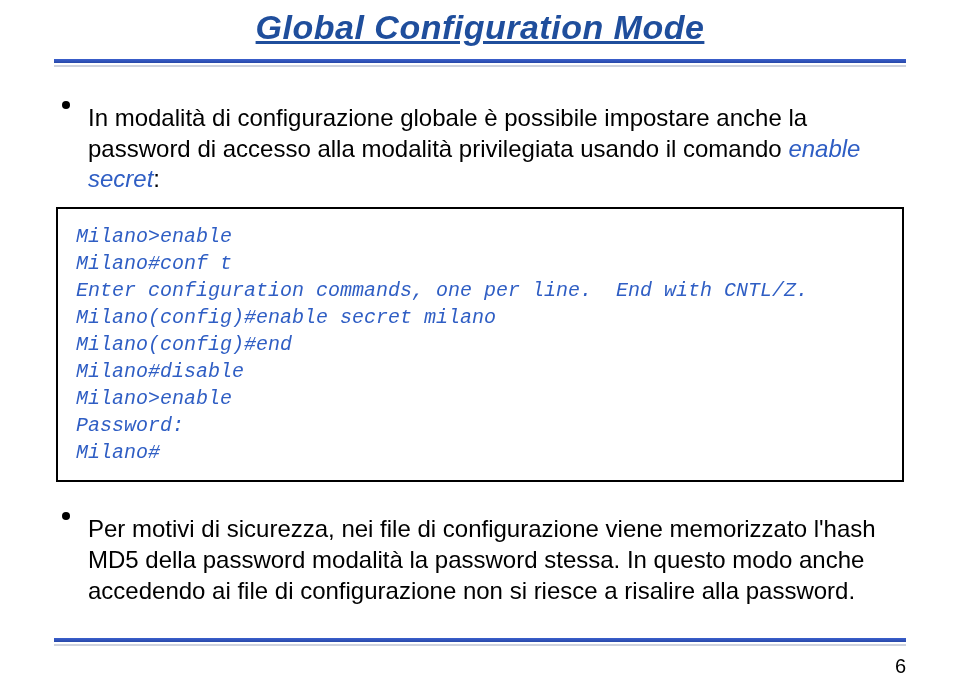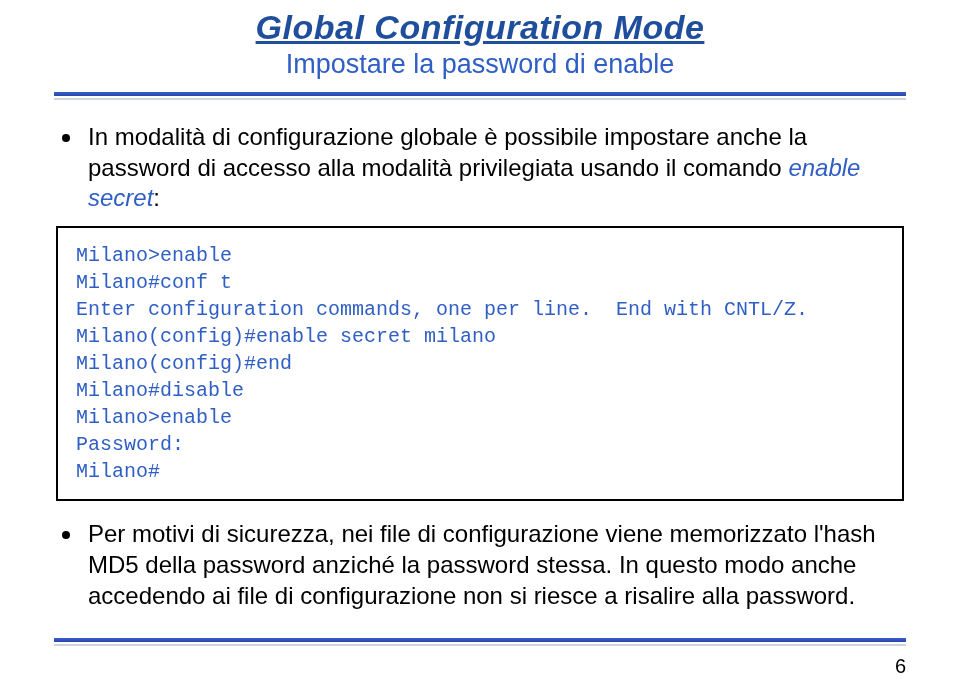--- a/index.html
+++ b/index.html
@@ -7,35 +7,34 @@
   .page { position: relative; width: 960px; height: 694px; padding: 8px 54px 0 54px; }
   .title-block { text-align: center; }
   .title { font-size: 34px; font-weight: bold; font-style: italic; color: #1f4e9c; letter-spacing: 0.5px; text-decoration: underline; }
   .subtitle { font-size: 27px; color: #2f5ec4; margin-top: 2px; }
   .rules { margin-top: 12px; }
   .rule { height: 4px; background: linear-gradient(#3a5fcd, #2848a8); }
   .rule2 { height: 2px; background: #cfd3de; margin-top: 2px; }
   ul.main-list { list-style: none; padding: 0 6px 0 6px; margin-top: 22px; }
   ul.main-list > li { display: flex; align-items: flex-start; font-size: 24px; color: #000; line-height: 1.28; margin-bottom: 6px; }
   .bullet { display: inline-block; width: 8px; height: 8px; background: #000; border-radius: 50%; margin: 12px 18px 0 2px; flex: 0 0 auto; }
-  .para { flex: 1 1 auto; }
+  .para { flex: 1 1 auto; margin-top: 14px; }
   .ital-blue { color: #2f5ec4; font-style: italic; }
   .code-box { border: 2px solid #000; margin: 12px 2px 18px 2px; padding: 14px 14px 14px 18px; font-family: "Courier New", Courier, monospace; font-size: 20px; color: #2f5ec4; line-height: 1.35; white-space: pre; overflow: hidden; }
-  .keep-line { white-space: pre; }
+  .keep-line { white-space: pre; font-style: italic; }
   .footer { position: absolute; right: 54px; bottom: 16px; font-size: 20px; color: #000; }
   .footer-rule-wrap { position: absolute; left: 54px; right: 54px; bottom: 48px; }
 </style>
 </head>
 <body>
 
 <div class="page">
 
   <div class="title-block">
     <div class="title">Global Configuration Mode</div>
-    <div class="subtitle">Impostare la password di enable</div>
   </div>
 
   <div class="rules">
     <div class="rule"></div>
     <div class="rule2"></div>
   </div>
 
   <ul class="main-list">
     <li>
       <span class="bullet"></span>
@@ -43,21 +42,21 @@
         <span>In modalità di configurazione globale è possibile impostare anche la password di accesso alla modalità privilegiata usando il comando </span><span class="ital-blue">enable secret</span><span>:</span>
       </span>
     </li>
   </ul>
 
   <div class="code-box"><div class="keep-line">Milano&gt;enable</div><div class="keep-line">Milano#conf t</div><div class="keep-line">Enter configuration commands, one per line.  End with CNTL/Z.</div><div class="keep-line">Milano(config)#enable secret milano</div><div class="keep-line">Milano(config)#end</div><div class="keep-line">Milano#disable</div><div class="keep-line">Milano&gt;enable</div><div class="keep-line">Password:</div><div class="keep-line">Milano#</div></div>
 
   <ul class="main-list" style="margin-top:0;">
     <li>
       <span class="bullet"></span>
-      <span class="para">Per motivi di sicurezza, nei file di configurazione viene memorizzato l'hash MD5 della password anziché la password stessa. In questo modo anche accedendo ai file di configurazione non si riesce a risalire alla password.</span>
+      <span class="para">Per motivi di sicurezza, nei file di configurazione viene memorizzato l'hash MD5 della password modalità la password stessa. In questo modo anche accedendo ai file di configurazione non si riesce a risalire alla password.</span>
     </li>
   </ul>
 
   <div class="footer-rule-wrap">
     <div class="rule"></div>
     <div class="rule2"></div>
   </div>
 
   <div class="footer">6</div>
 </div>

